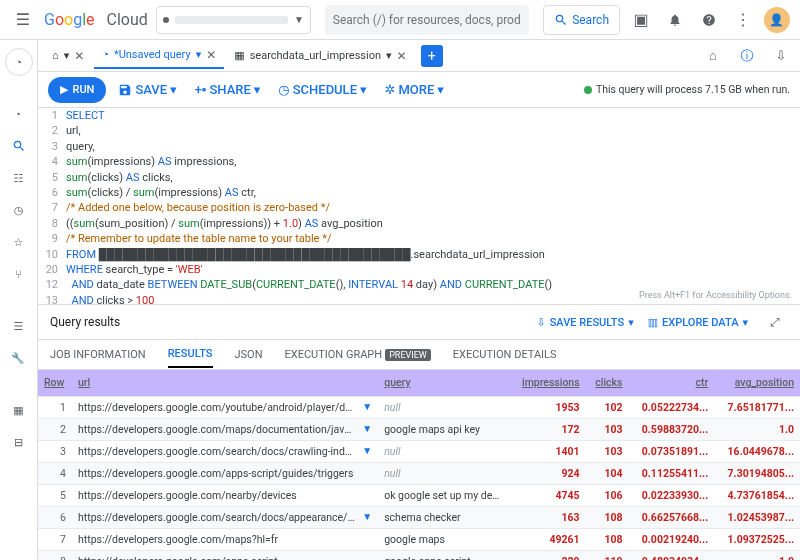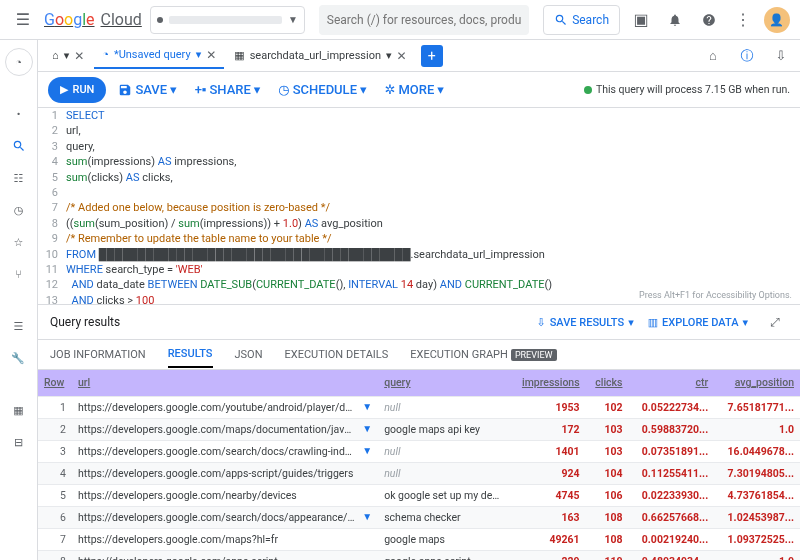--- a/index.html
+++ b/index.html
@@ -1,18 +1,18 @@
 <!DOCTYPE html>
 <html><head>
 <meta charset="utf-8">
 <style>
 * { margin:0; padding:0; box-sizing:border-box; font-family:'Google Sans',Roboto,Arial,sans-serif; }
 body { width:800px; height:560px; background:#fff; overflow:hidden; font-size:11px; color:#3c4043; }
 .topbar { height:40px; display:flex; align-items:center; padding:0 10px; border-bottom:1px solid #dadce0; gap:8px; }
-.logo { display:flex; align-items:flex-end; gap:4px; font-size:16px;text-decoration:underline; }
+.logo { display:flex; align-items:flex-end; gap:10px; font-size:16px; }
 .logo .g { color:#4285f4; } .logo .o1{color:#ea4335;} .logo .o2{color:#fbbc04;} .logo .g2{color:#4285f4;} .logo .l{color:#34a853;} .logo .e{color:#ea4335;}
 .logo .cloud { color:#5f6368; font-weight:400; margin-left:2px; }
 .proj-sel { display:flex; align-items:center; height:28px; border:1px solid #dadce0; border-radius:4px; padding:0 6px; gap:6px; width:155px; }
 .proj-sel .dot{width:6px;height:6px;border-radius:50%;background:#5f6368;}
 .proj-sel .txt{flex:1;height:8px;background:#e8eaed;border-radius:2px;}
 .proj-sel .caret{font-size:10px;color:#5f6368;}
 .search { flex:1; display:flex; align-items:center; height:30px; background:#f1f3f4; border-radius:4px; padding:0 8px; gap:6px; margin:0 6px; }
 .search input { flex:1; border:none; background:transparent; outline:none; font-size:12px; color:#5f6368; }
 .search-btn { height:30px; padding:0 10px; border:1px solid #dadce0; background:#fff; border-radius:4px; color:#1a73e8; font-size:12px; display:flex; align-items:center; gap:4px; }
 .tb-icon { width:26px; height:26px; display:flex; align-items:center; justify-content:center; color:#5f6368; font-size:16px; cursor:pointer; }
@@ -177,39 +177,40 @@
         <div class="code-line">
           <span class="ln">4</span>
           <span class="code"><span class="fn">sum</span>(impressions) <span class="kw">AS</span> impressions,</span>
         </div>
         <div class="code-line">
           <span class="ln">5</span>
           <span class="code"><span class="fn">sum</span>(clicks) <span class="kw">AS</span> clicks,</span>
         </div>
         <div class="code-line">
           <span class="ln">6</span>
+          <span class="code"><span class="fn">sum</span>(clicks) / <span class="fn">sum</span>(impressions) <span class="kw">AS</span> ctr,</span>
         </div>
         <div class="code-line">
           <span class="ln">7</span>
           <span class="code"><span class="cm">/* Added one below, because position is zero-based */</span></span>
         </div>
         <div class="code-line">
           <span class="ln">8</span>
           <span class="code">((<span class="fn">sum</span>(sum_position) / <span class="fn">sum</span>(impressions)) + <span class="num">1.0</span>) <span class="kw">AS</span> avg_position</span>
         </div>
         <div class="code-line">
           <span class="ln">9</span>
           <span class="code"><span class="cm">/* Remember to update the table name to your table */</span></span>
         </div>
         <div class="code-line">
           <span class="ln">10</span>
           <span class="code"><span class="kw">FROM</span> ████████████████████████████████████████.searchdata_url_impression</span>
         </div>
         <div class="code-line">
-          <span class="ln">11</span>
+          <span class="ln">20</span>
           <span class="code"><span class="kw">WHERE</span> search_type = <span class="str">'WEB'</span></span>
         </div>
         <div class="code-line">
           <span class="ln">12</span>
           <span class="code">  <span class="kw">AND</span> data_date <span class="kw">BETWEEN</span> <span class="fn">DATE_SUB</span>(<span class="fn">CURRENT_DATE</span>(), <span class="kw">INTERVAL</span> <span class="num">14</span> day) <span class="kw">AND</span> <span class="fn">CURRENT_DATE</span>()</span>
         </div>
         <div class="code-line">
           <span class="ln">13</span>
           <span class="code">  <span class="kw">AND</span> clicks &gt; <span class="num">100</span></span>
         </div>
@@ -222,22 +223,22 @@
         <button class="link-btn">⇩ <span>SAVE RESULTS</span> ▾</button>
         <button class="link-btn">▥ <span>EXPLORE DATA</span> ▾</button>
         <span class="tb-icon" style="font-size:12px;">⤢</span>
       </div>
     </div>
 
     <div class="results-tabs">
       <span class="rtab">JOB INFORMATION</span>
       <span class="rtab active">RESULTS</span>
       <span class="rtab">JSON</span>
+      <span class="rtab"><span>EXECUTION GRAPH</span><span class="preview-badge">PREVIEW</span></span>
       <span class="rtab">EXECUTION DETAILS</span>
-      <span class="rtab"><span>EXECUTION GRAPH</span><span class="preview-badge">PREVIEW</span></span>
     </div>
 
     <div class="table-wrap">
       <table>
         <thead>
             <tr id="thead-row">
               <th style="width: 34px;">Row</th>
               <th>url</th>
               <th>query</th>
               <th style="text-align: right;">impressions</th>

